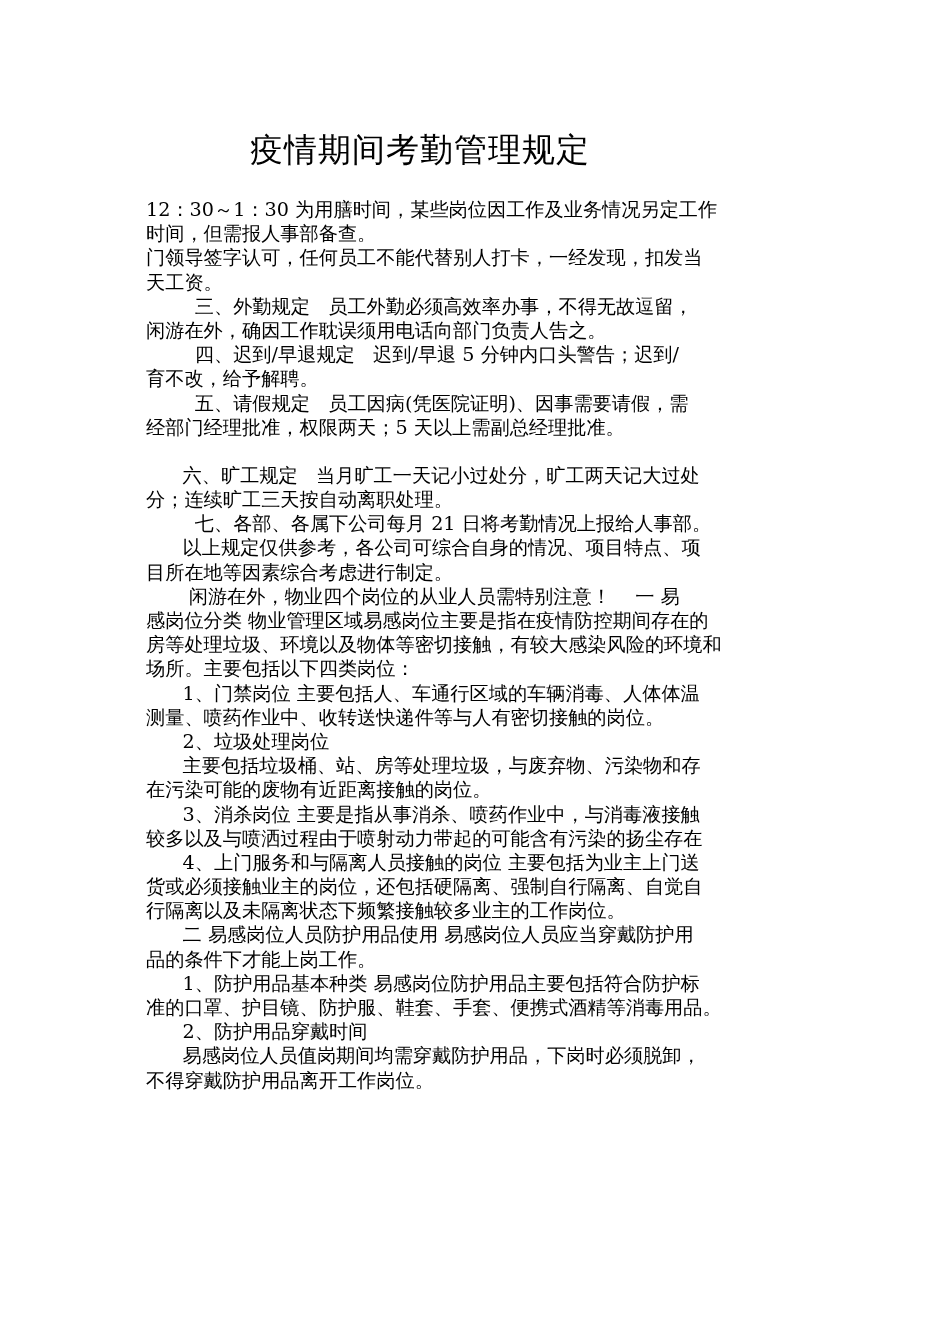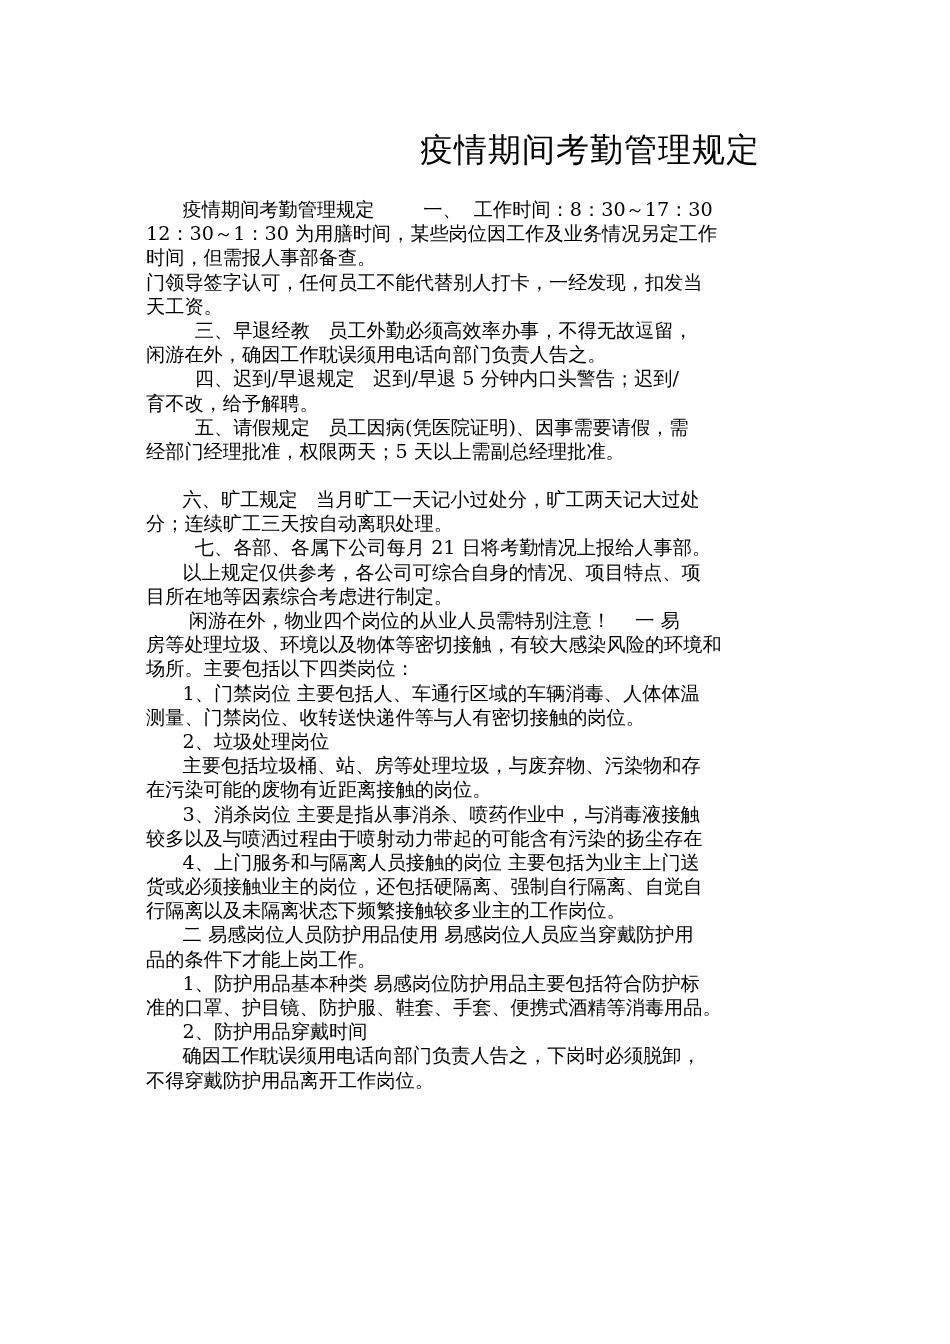--- a/index.html
+++ b/index.html
@@ -1,59 +1,59 @@
 <!DOCTYPE html>
 <html><head>
 <meta charset="utf-8">
 <style>
   html, body { margin:0; padding:0; background:#ffffff; }
   body { width:950px; height:1344px; position:relative; overflow:hidden;
          font-family:"DejaVu Serif","Liberation Serif",serif; color:#000; }
-  .title { position:absolute; left:0; width:760px; top:128px; text-align:right;
-           font-size:33px; line-height:44px; letter-spacing:1px; }
+  .title { position:absolute; left:0; width:760px; top:128px; text-align:center;
+           font-size:33px; line-height:44px; letter-spacing:1px;padding-left:40px; }
   .body { position:absolute; left:146px; width:664px; top:198px; }
   .line { height:24.2px; line-height:24.2px; font-size:19.2px; white-space:pre; overflow:visible; }
   .gap { height:24px; }
 </style>
 </head>
 <body>
 
 <div class="title">疫情期间考勤管理规定</div>
 
 <div class="body">
-  <div class="line">      疫情期间考勤管理规定        一、  工作时间：8：30～17：30</div>
   <div class="line">12：30～1：30 为用膳时间，某些岗位因工作及业务情况另定工作</div>
   <div class="line">时间，但需报人事部备查。</div>
   <div class="line">门领导签字认可，任何员工不能代替别人打卡，一经发现，扣发当</div>
   <div class="line">天工资。</div>
-  <div class="line">        三、早退经教   员工外勤必须高效率办事，不得无故逗留，</div>
+  <div class="line">        三、外勤规定   员工外勤必须高效率办事，不得无故逗留，</div>
   <div class="line">闲游在外，确因工作耽误须用电话向部门负责人告之。</div>
   <div class="line">        四、迟到/早退规定   迟到/早退 5 分钟内口头警告；迟到/</div>
   <div class="line">育不改，给予解聘。</div>
   <div class="line">        五、请假规定   员工因病(凭医院证明)、因事需要请假，需</div>
   <div class="line">经部门经理批准，权限两天；5 天以上需副总经理批准。</div>
   <div class="line gap"></div>
   <div class="line">      六、旷工规定   当月旷工一天记小过处分，旷工两天记大过处</div>
   <div class="line">分；连续旷工三天按自动离职处理。</div>
   <div class="line">        七、各部、各属下公司每月 21 日将考勤情况上报给人事部。</div>
   <div class="line">      以上规定仅供参考，各公司可综合自身的情况、项目特点、项</div>
   <div class="line">目所在地等因素综合考虑进行制定。</div>
   <div class="line">       闲游在外，物业四个岗位的从业人员需特别注意！    一 易</div>
+  <div class="line">感岗位分类 物业管理区域易感岗位主要是指在疫情防控期间存在的</div>
   <div class="line">房等处理垃圾、环境以及物体等密切接触，有较大感染风险的环境和</div>
   <div class="line">场所。主要包括以下四类岗位：</div>
   <div class="line">      1、门禁岗位 主要包括人、车通行区域的车辆消毒、人体体温</div>
-  <div class="line">测量、门禁岗位、收转送快递件等与人有密切接触的岗位。</div>
+  <div class="line">测量、喷药作业中、收转送快递件等与人有密切接触的岗位。</div>
   <div class="line">      2、垃圾处理岗位</div>
   <div class="line">      主要包括垃圾桶、站、房等处理垃圾，与废弃物、污染物和存</div>
   <div class="line">在污染可能的废物有近距离接触的岗位。</div>
   <div class="line">      3、消杀岗位 主要是指从事消杀、喷药作业中，与消毒液接触</div>
   <div class="line">较多以及与喷洒过程由于喷射动力带起的可能含有污染的扬尘存在</div>
   <div class="line">      4、上门服务和与隔离人员接触的岗位 主要包括为业主上门送</div>
   <div class="line">货或必须接触业主的岗位，还包括硬隔离、强制自行隔离、自觉自</div>
   <div class="line">行隔离以及未隔离状态下频繁接触较多业主的工作岗位。</div>
   <div class="line">      二 易感岗位人员防护用品使用 易感岗位人员应当穿戴防护用</div>
   <div class="line">品的条件下才能上岗工作。</div>
   <div class="line">      1、防护用品基本种类 易感岗位防护用品主要包括符合防护标</div>
   <div class="line">准的口罩、护目镜、防护服、鞋套、手套、便携式酒精等消毒用品。</div>
   <div class="line">      2、防护用品穿戴时间</div>
-  <div class="line">      确因工作耽误须用电话向部门负责人告之，下岗时必须脱卸，</div>
+  <div class="line">      易感岗位人员值岗期间均需穿戴防护用品，下岗时必须脱卸，</div>
   <div class="line">不得穿戴防护用品离开工作岗位。</div>
 </div>
 
 </body></html>

